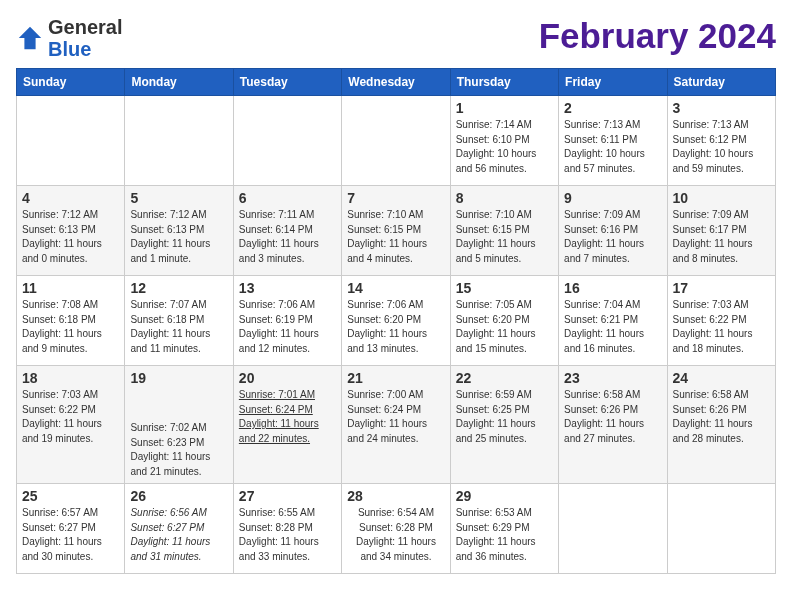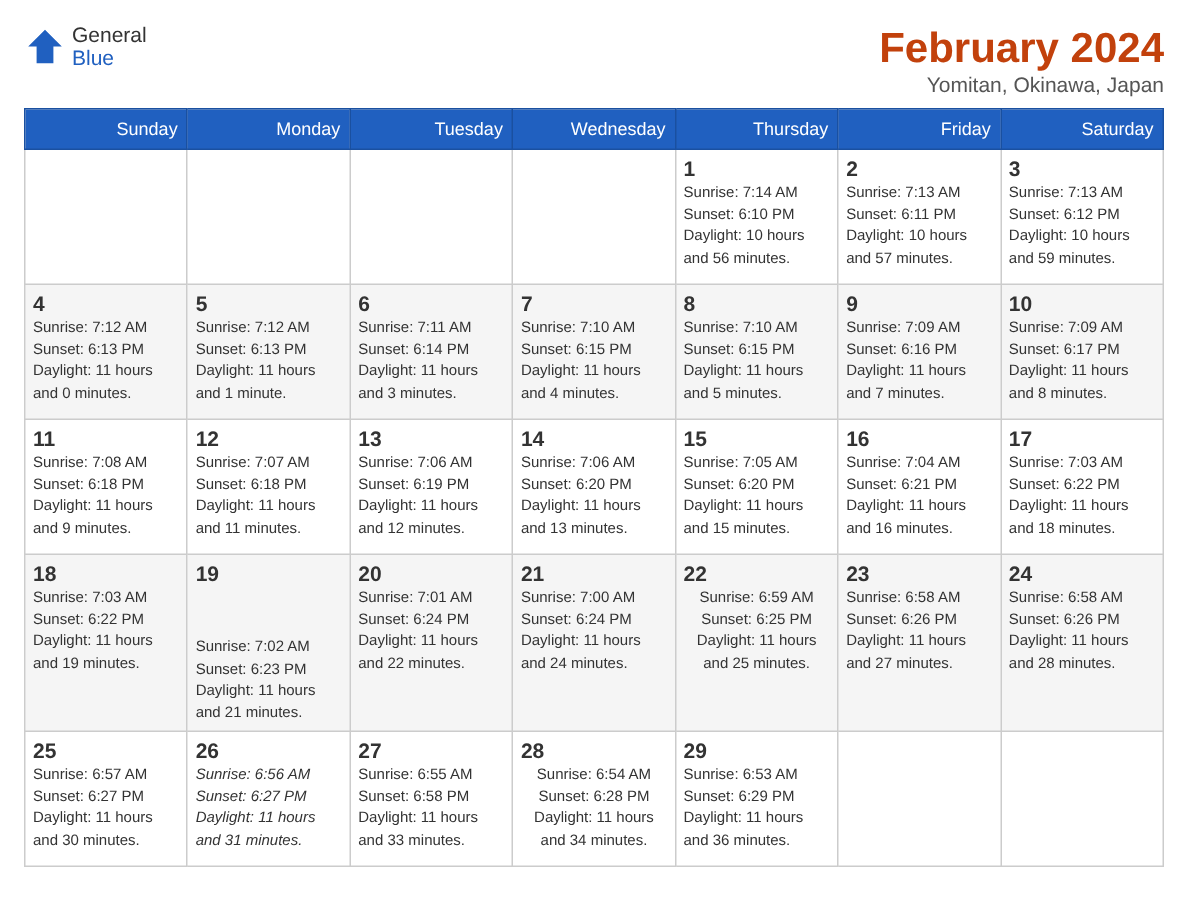--- a/index.html
+++ b/index.html
@@ -15,54 +15,54 @@
       justify-content: space-between;
       align-items: flex-start;
       margin-bottom: 8px;
     }
     .logo {
       display: flex;
       align-items: center;
       gap: 4px;
     }
     .logo-text {
-      font-size: 14px;
-      font-weight: normal;
+      font-size: 20px;
+      font-weight: bold;
       line-height: 1.1;
     }
     .logo-text .general { color: #333; }
     .logo-text .blue { color: #2060c0; }
     .logo-icon {
       width: 28px;
       height: 28px;
     }
     .title-area {
       text-align: right;
     }
     .month-year {
-      font-size: 28px;
+      font-size: 35px;
       font-weight: bold;
-      color: #c2410c;
+      color: #4c1d95;
     }
     .location {
       font-size: 14px;
       color: #555;
     }
     table {
       width: 100%;
       border-collapse: collapse;
       font-size: 11px;
     }
     thead tr th {
       background-color: #2060c0;
       color: #fff;
-      text-align: right;
+      text-align: left;
       padding: 6px 6px;
       font-size: 12px;
-      font-weight: normal;
+      font-weight: bold;
       border: 1px solid #1a50a0;
     }
     tbody tr td {
       border: 1px solid #ccc;
       vertical-align: top;
       padding: 4px 5px;
       width: 108px;
       min-height: 80px;
       height: 90px;
     }
@@ -96,21 +96,20 @@
     <svg class="logo-icon" viewBox="0 0 40 40">
       <polygon points="20,4 36,20 28,20 28,36 12,36 12,20 4,20" fill="#2060c0"></polygon>
     </svg>
     <div class="logo-text">
       <span class="general">General</span><br>
       <span class="blue">Blue</span>
     </div>
   </div>
   <div class="title-area">
     <div class="month-year">February 2024</div>
-    <div class="location">Yomitan, Okinawa, Japan</div>
   </div>
 </div>
 
 <table>
   <thead>
     <tr>
     <th>Sunday</th>
         <th>Monday</th>
         <th>Tuesday</th>
         <th>Wednesday</th>
@@ -259,35 +258,35 @@
         </td>
         <td>
           <span class="day-number">19</span>
           <div class="day-info" style="white-space: pre-line; margin-top: 35px;">Sunrise: 7:02 AM
 Sunset: 6:23 PM
 Daylight: 11 hours
 and 21 minutes.</div>
         </td>
         <td>
           <span class="day-number">20</span>
-          <div class="day-info" style="white-space: pre-line;">Sunrise: 7:01 AM
+          <div class="day-info" style="white-space: pre-line; text-decoration: underline;">Sunrise: 7:01 AM
 Sunset: 6:24 PM
 Daylight: 11 hours
 and 22 minutes.</div>
         </td>
         <td>
           <span class="day-number">21</span>
           <div class="day-info" style="white-space: pre-line;">Sunrise: 7:00 AM
 Sunset: 6:24 PM
 Daylight: 11 hours
 and 24 minutes.</div>
         </td>
         <td>
           <span class="day-number">22</span>
-          <div class="day-info" style="white-space: pre-line; text-align: center;">Sunrise: 6:59 AM
+          <div class="day-info" style="white-space: pre-line;">Sunrise: 6:59 AM
 Sunset: 6:25 PM
 Daylight: 11 hours
 and 25 minutes.</div>
         </td>
         <td>
           <span class="day-number">23</span>
           <div class="day-info" style="white-space: pre-line;">Sunrise: 6:58 AM
 Sunset: 6:26 PM
 Daylight: 11 hours
 and 27 minutes.</div>
@@ -311,21 +310,21 @@
         <td>
           <span class="day-number">26</span>
           <div class="day-info" style="white-space: pre-line; font-style: italic;">Sunrise: 6:56 AM
 Sunset: 6:27 PM
 Daylight: 11 hours
 and 31 minutes.</div>
         </td>
         <td>
           <span class="day-number">27</span>
           <div class="day-info" style="white-space: pre-line;">Sunrise: 6:55 AM
-Sunset: 6:58 PM
+Sunset: 8:28 PM
 Daylight: 11 hours
 and 33 minutes.</div>
         </td>
         <td>
           <span class="day-number">28</span>
           <div class="day-info" style="white-space: pre-line; text-align: center;">Sunrise: 6:54 AM
 Sunset: 6:28 PM
 Daylight: 11 hours
 and 34 minutes.</div>
         </td>

